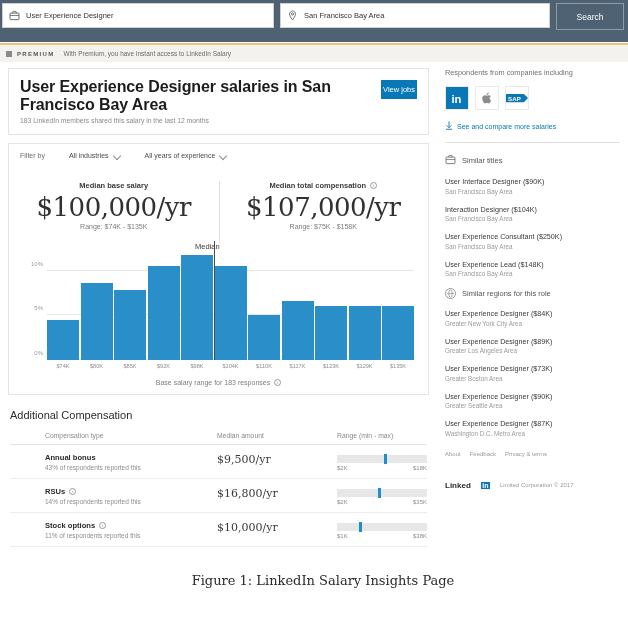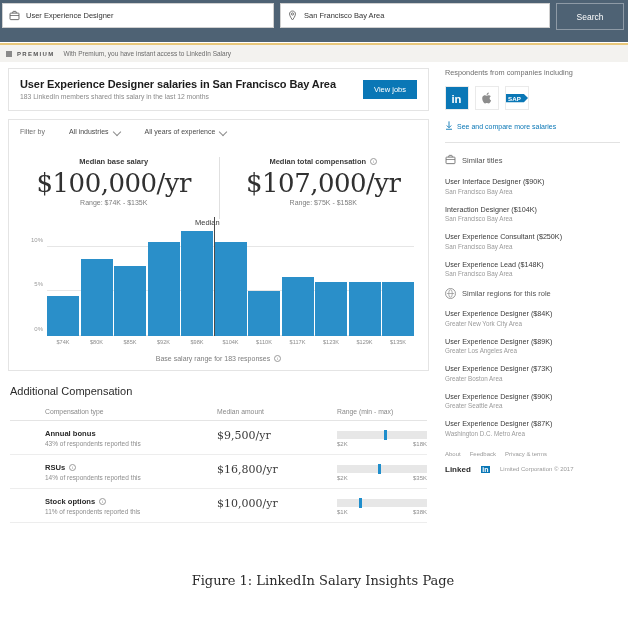--- a/index.html
+++ b/index.html
@@ -49,24 +49,24 @@
 
   
   .body-area { position:absolute; top:62px; left:0; width:628px; height:574px; display:flex; }
   .left { width:437px; padding:6px 8px 0 8px; }
   .right { width:191px; padding:0 8px 0 8px; background:#fff; }
 
   
   .card { background:#fff; border:1px solid #e4e4e4; }
   .hdrcard { padding:9px 11px 10px 11px; display:flex; align-items:flex-start; }
   .hdrleft { flex:1; }
-  .hdrtitle { font-size:11px; font-weight:bold; color:#1c1c1c; letter-spacing:-0.1px; }
+  .hdrtitle { font-size:16px; font-weight:bold; color:#1c1c1c; letter-spacing:-0.1px; }
   .hdrsub { font-size:6.8px; color:#8a8a8a; margin-top:3px; }
   .viewjobs {
-    background:#0a77b6; color:#fff; font-size:7.5px; padding:5px 11px;
+    background:#0a77b6; color:#fff; font-size:7.5px; padding:5px 2px;
     cursor:pointer; white-space:nowrap; margin-top:2px;
   }
 
   
   .filtercard { margin-top:8px; padding:8px 11px; display:flex; align-items:center; gap:0; }
   .filterlabel { font-size:7px; color:#6f6f6f; }
   .fopt { font-size:7px; color:#4a4a4a; display:flex; align-items:center; gap:5px; margin-left:24px; cursor:pointer; }
   .chev { width:7px; height:7px; position:relative; }
   .chev:after {
     content:""; position:absolute; left:0; top:1px; width:5px; height:5px;
@@ -124,21 +124,21 @@
   .logo { width:24px; height:24px; background:#fff; border:1px solid #eaeaea; display:flex; align-items:center; justify-content:center; }
   .logo.li { background:#0a77b6; }
   .seecompare { display:flex; align-items:center; gap:4px; font-size:7px; color:#0a77b6; margin-top:11px; cursor:pointer; }
   .raildiv { height:1px; background:#e2e2e2; margin:11px 0 0 0; }
   .sechead { display:flex; align-items:center; gap:6px; font-size:7.5px; color:#555; margin-top:11px; }
   .circicon { width:11px; height:11px; border:1px solid #9a9a9a; border-radius:50%; display:flex; align-items:center; justify-content:center; }
   .railitem { margin-top:10px; cursor:pointer; }
   .ritop { font-size:7.2px; color:#3a3a3a; font-weight:500; }
   .risub { font-size:6.3px; color:#9a9a9a; margin-top:1.5px; }
   .footlinks { display:flex; gap:9px; font-size:6px; color:#9a9a9a; margin-top:14px; }
-  .footbrand { display:flex; align-items:center; gap:10px; margin-top:8px; font-size:6px; color:#9a9a9a; }
+  .footbrand { display:flex; align-items:center; gap:10px; margin-top:24px; font-size:6px; color:#9a9a9a; }
   .fbword { font-size:8px; font-weight:bold; color:#2b2b2b; }
   .fbin { background:#0a77b6; color:#fff; font-size:7px; font-weight:bold; padding:0 1.5px; }
 
   
   .figcap { position:absolute; left:0; bottom:0px; width:628px; text-align:center; font-size:13px; color:#2b2b2b; font-family:"DejaVu Serif", serif;padding-left:18px; }
 </style>
 </head>
 <body>
 
 <div class="app">

